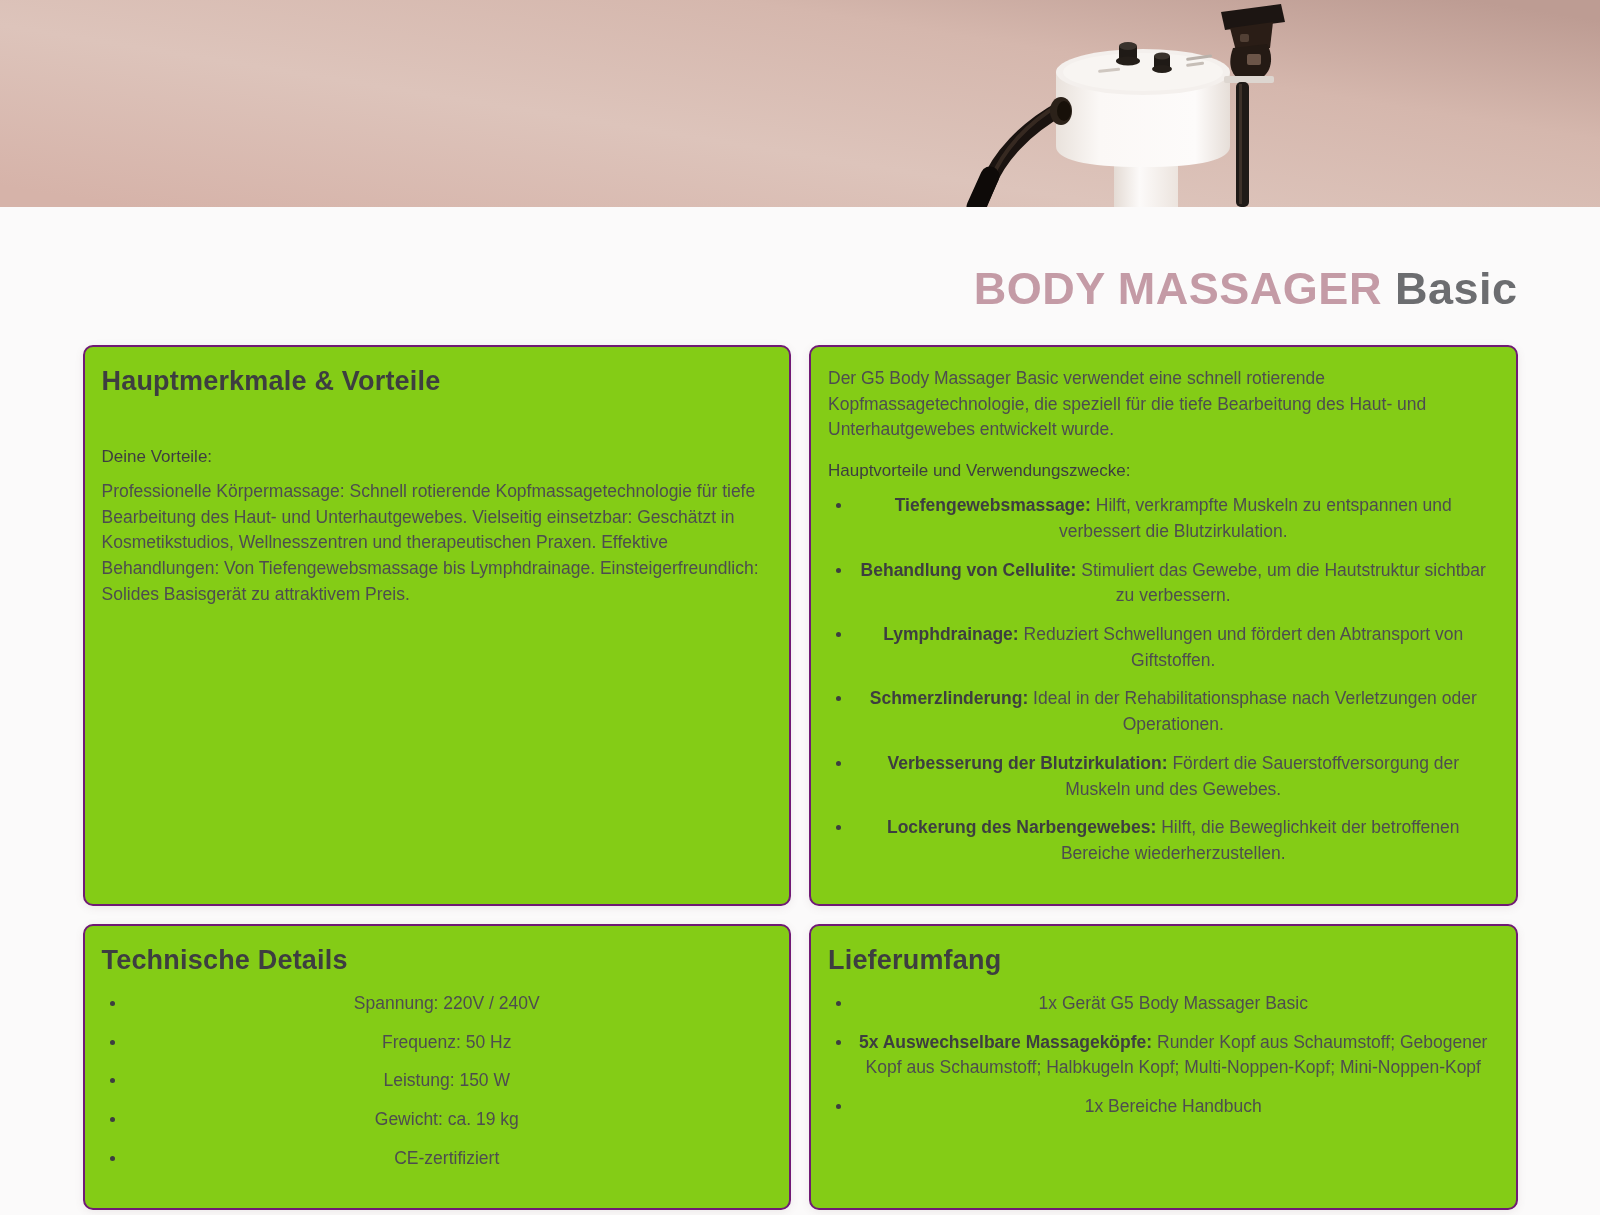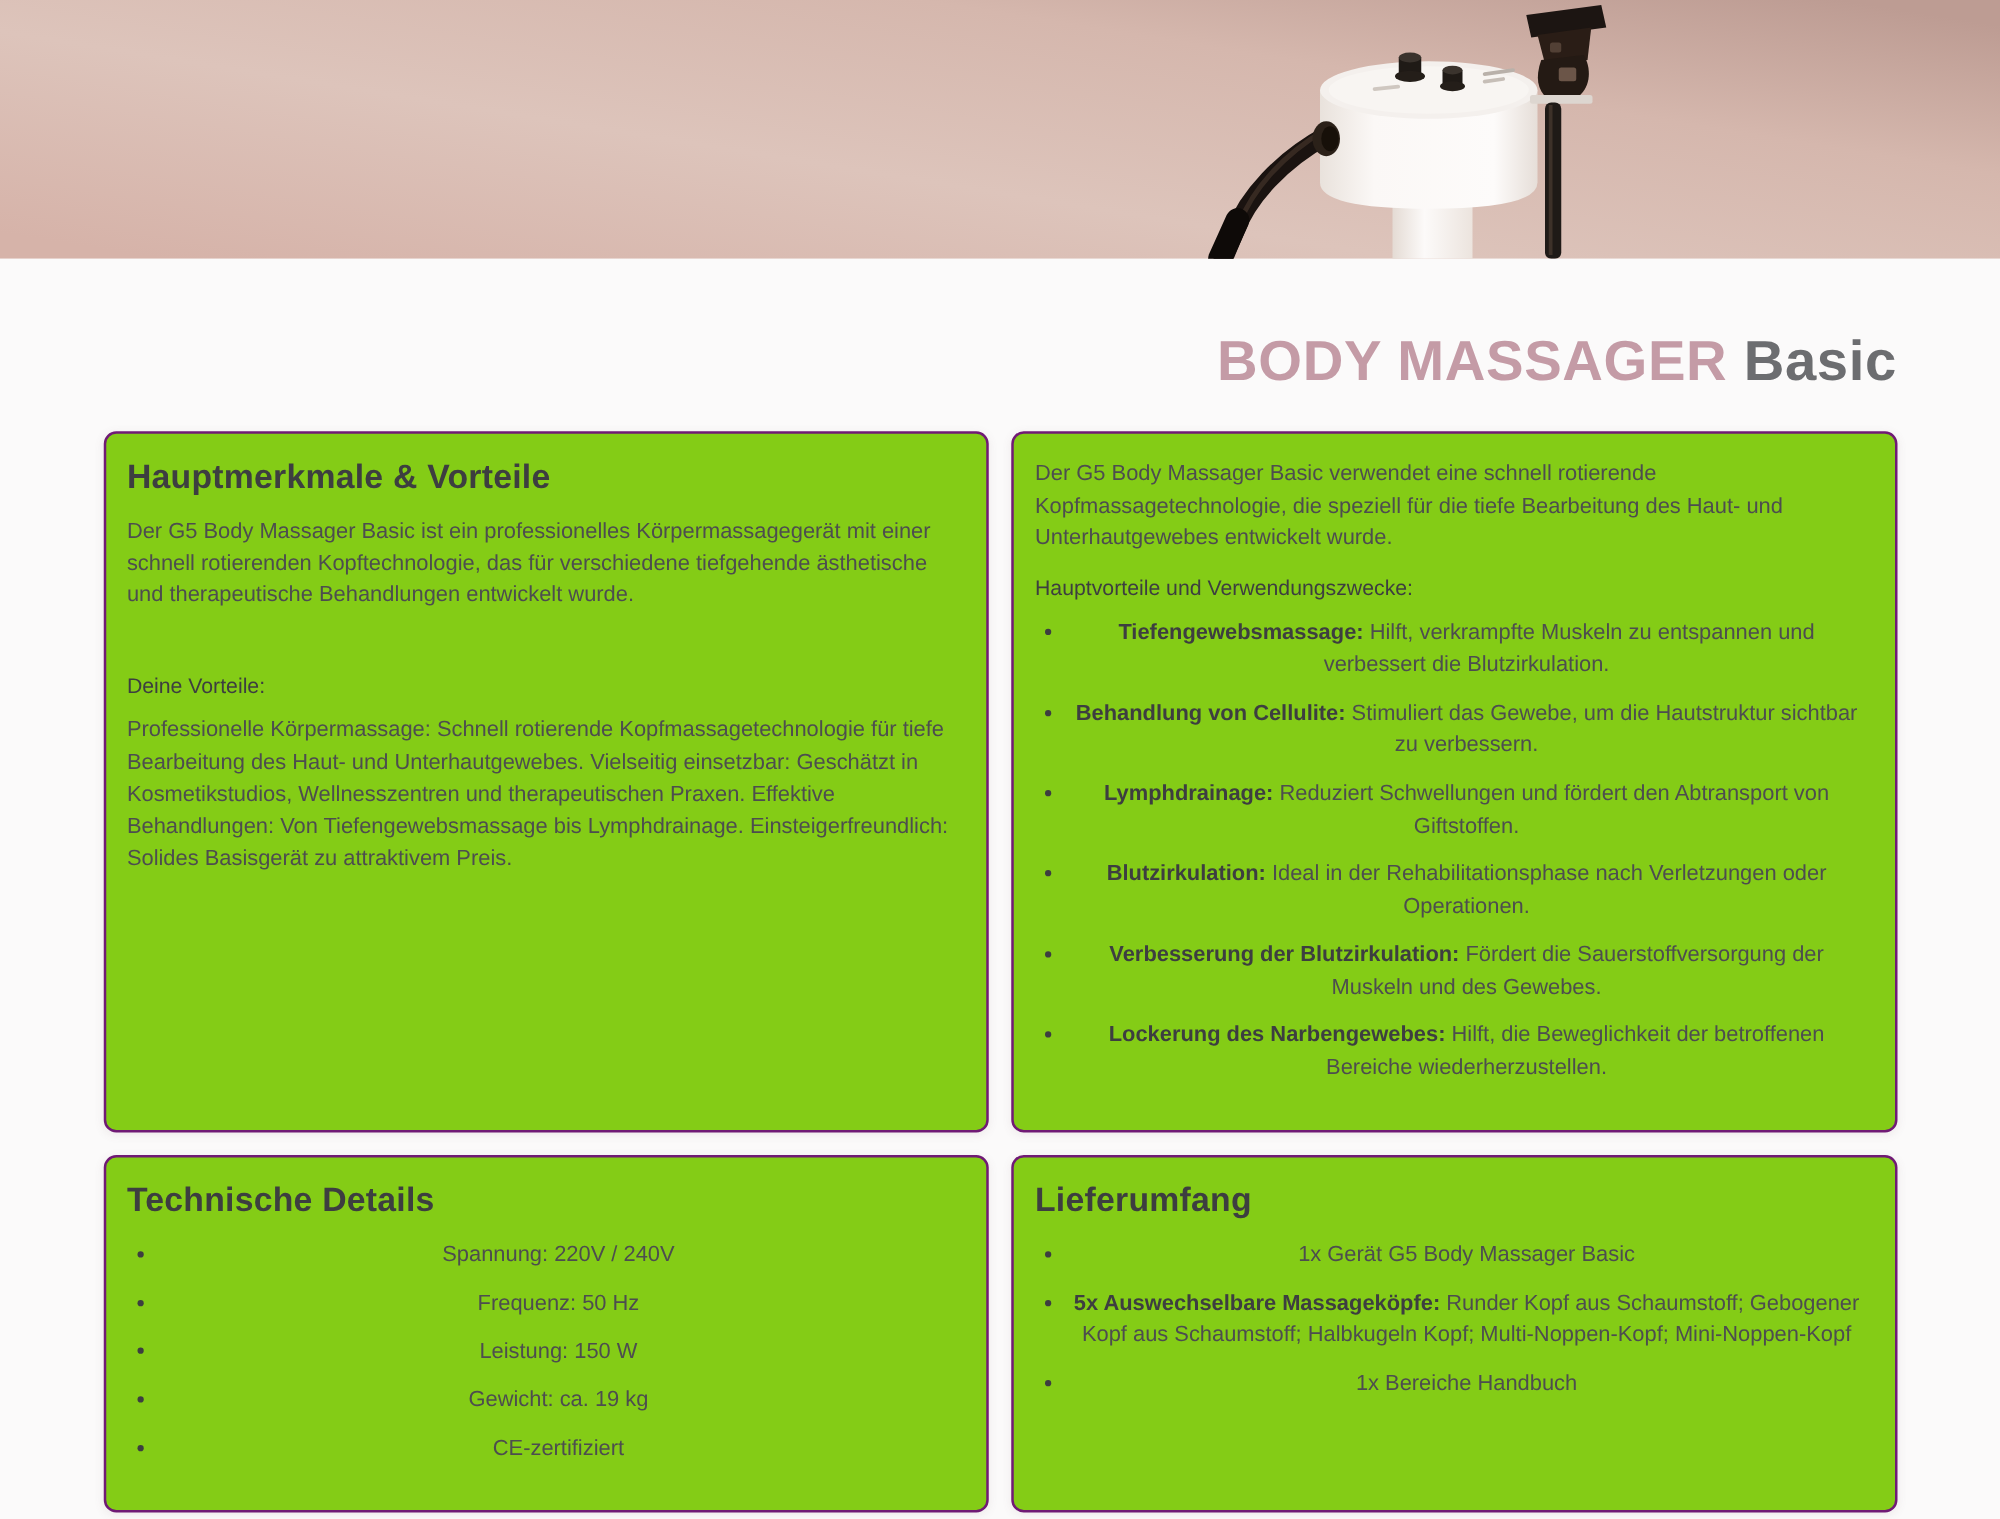--- a/index.html
+++ b/index.html
@@ -151,33 +151,32 @@
 </div>
 
 <div class="container">
 
   <h1 class="page-title"><span class="brand">BODY MASSAGER</span><span> </span><span class="model">Basic</span></h1>
 
   <div class="cards">
 
     <section class="card">
       <h2>Hauptmerkmale &amp; Vorteile</h2>
-      <p>Der G5 Body Massager Basic ist ein professionelles Körpermassagegerät mit einer schnell rotierenden Kopftechnologie, das für verschiedene tiefgehende ästhetische und therapeutische Behandlungen entwickelt wurde.</p>
       <div class="section-label label-gap-large">Deine Vorteile:</div>
       <p>Professionelle Körpermassage: Schnell rotierende Kopfmassagetechnologie für tiefe Bearbeitung des Haut- und Unterhautgewebes. Vielseitig einsetzbar: Geschätzt in Kosmetikstudios, Wellnesszentren und therapeutischen Praxen. Effektive Behandlungen: Von Tiefengewebsmassage bis Lymphdrainage. Einsteigerfreundlich: Solides Basisgerät zu attraktivem Preis.</p>
     </section>
 
     <section class="card">
       <p>Der G5 Body Massager Basic verwendet eine schnell rotierende Kopfmassagetechnologie, die speziell für die tiefe Bearbeitung des Haut- und Unterhautgewebes entwickelt wurde.</p>
       <div class="section-label label-gap-small">Hauptvorteile und Verwendungszwecke:</div>
       <ul class="bullets">
         <li><strong>Tiefengewebsmassage:</strong><span> Hilft, verkrampfte Muskeln zu entspannen und verbessert die Blutzirkulation.</span></li>
         <li><strong>Behandlung von Cellulite:</strong><span> Stimuliert das Gewebe, um die Hautstruktur sichtbar zu verbessern.</span></li>
         <li><strong>Lymphdrainage:</strong><span> Reduziert Schwellungen und fördert den Abtransport von Giftstoffen.</span></li>
-        <li><strong>Blutzirkulation:</strong><span> Ideal in der Rehabilitationsphase nach Verletzungen oder Operationen.</span></li>
+        <li><strong>Schmerzlinderung:</strong><span> Ideal in der Rehabilitationsphase nach Verletzungen oder Operationen.</span></li>
         <li><strong>Verbesserung der Blutzirkulation:</strong><span> Fördert die Sauerstoffversorgung der Muskeln und des Gewebes.</span></li>
         <li><strong>Lockerung des Narbengewebes:</strong><span> Hilft, die Beweglichkeit der betroffenen Bereiche wiederherzustellen.</span></li>
       </ul>
     </section>
 
     <section class="card">
       <h2>Technische Details</h2>
       <ul class="bullets">
         <li><span>Spannung: 220V / 240V</span></li>
         <li><span>Frequenz: 50 Hz</span></li>

